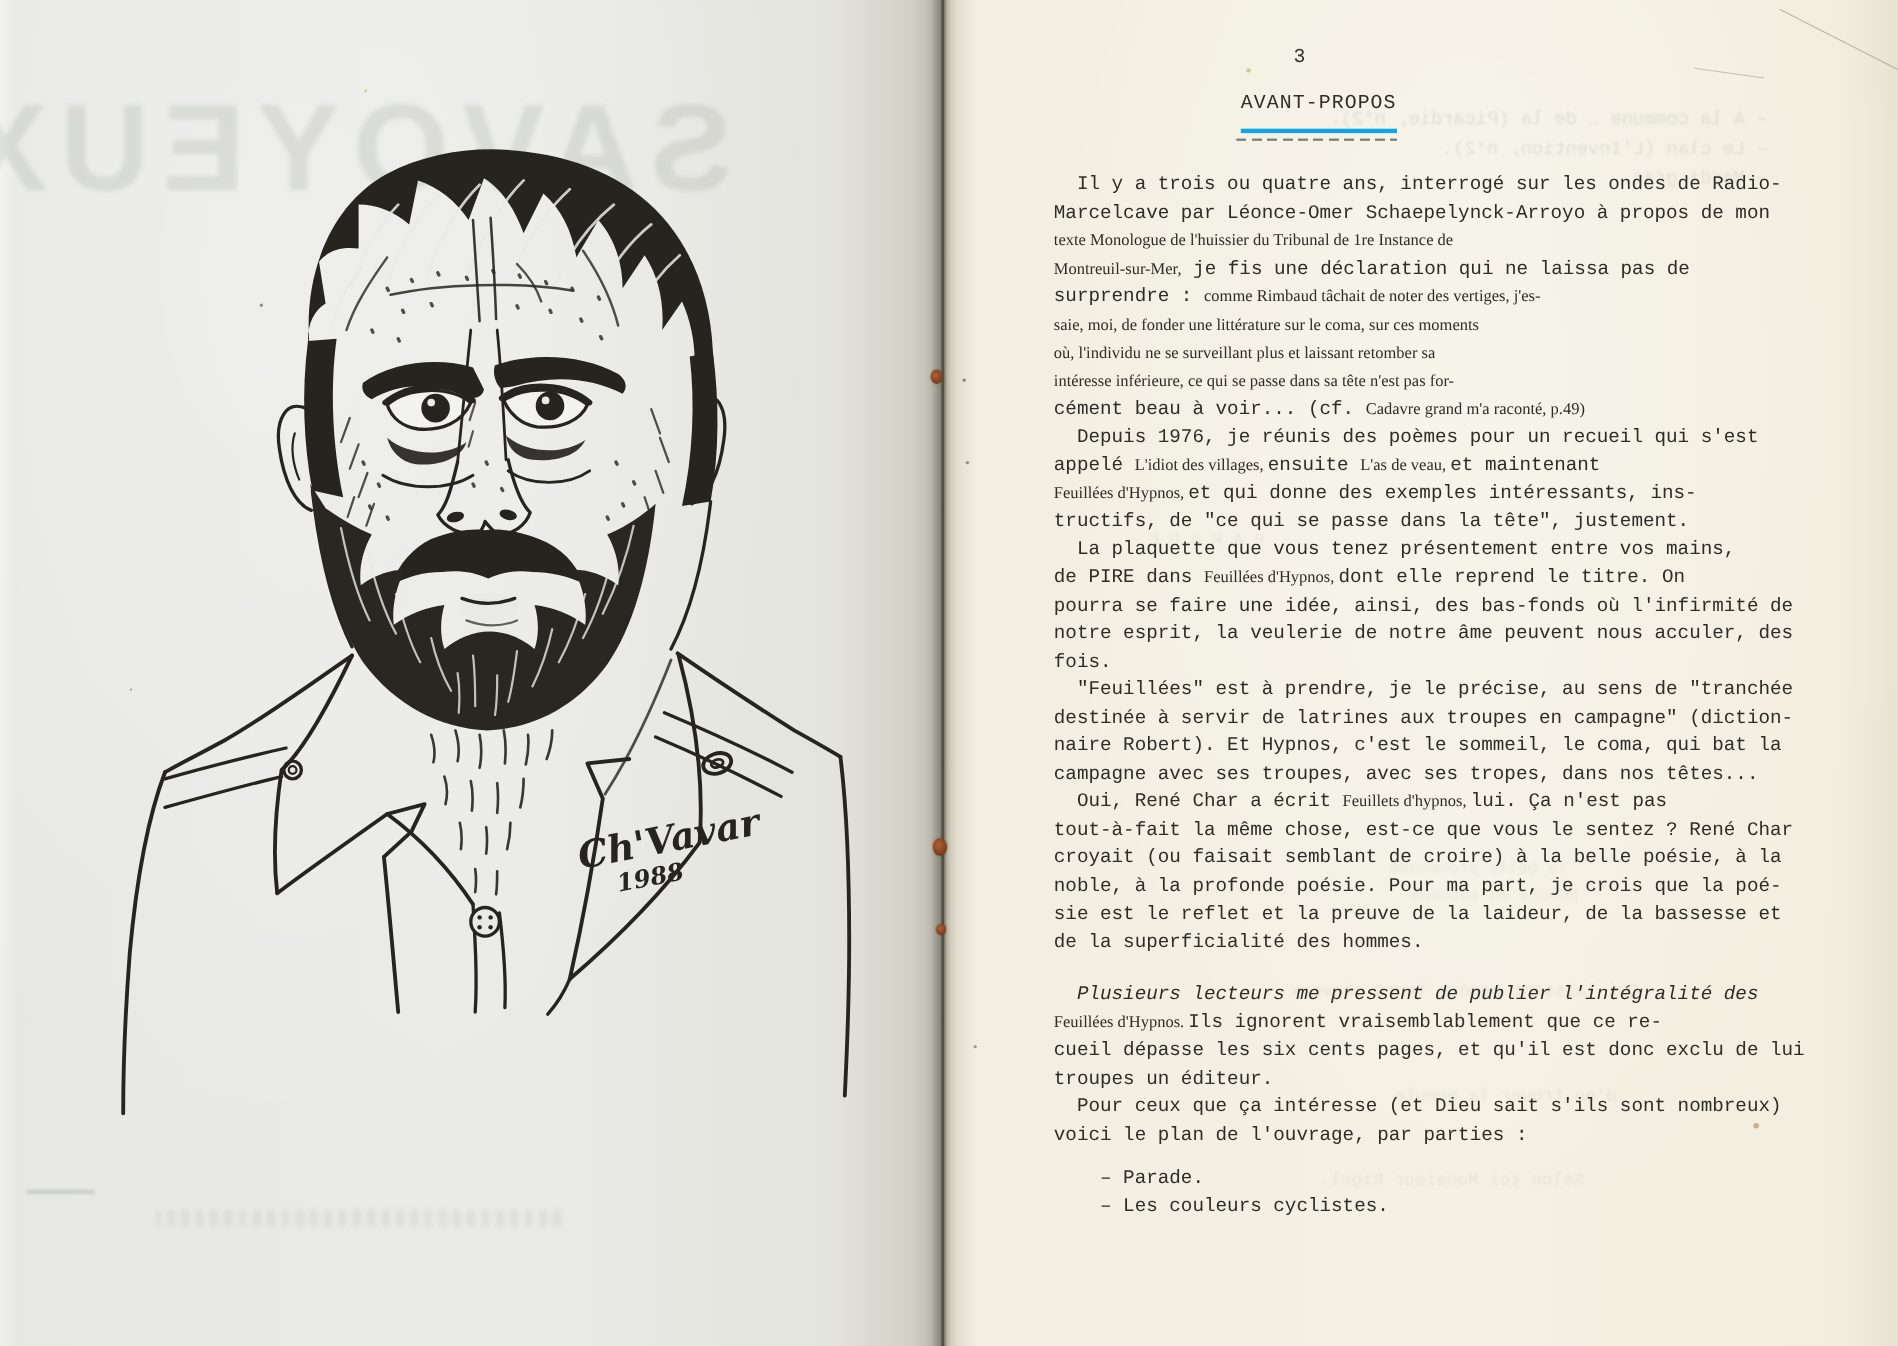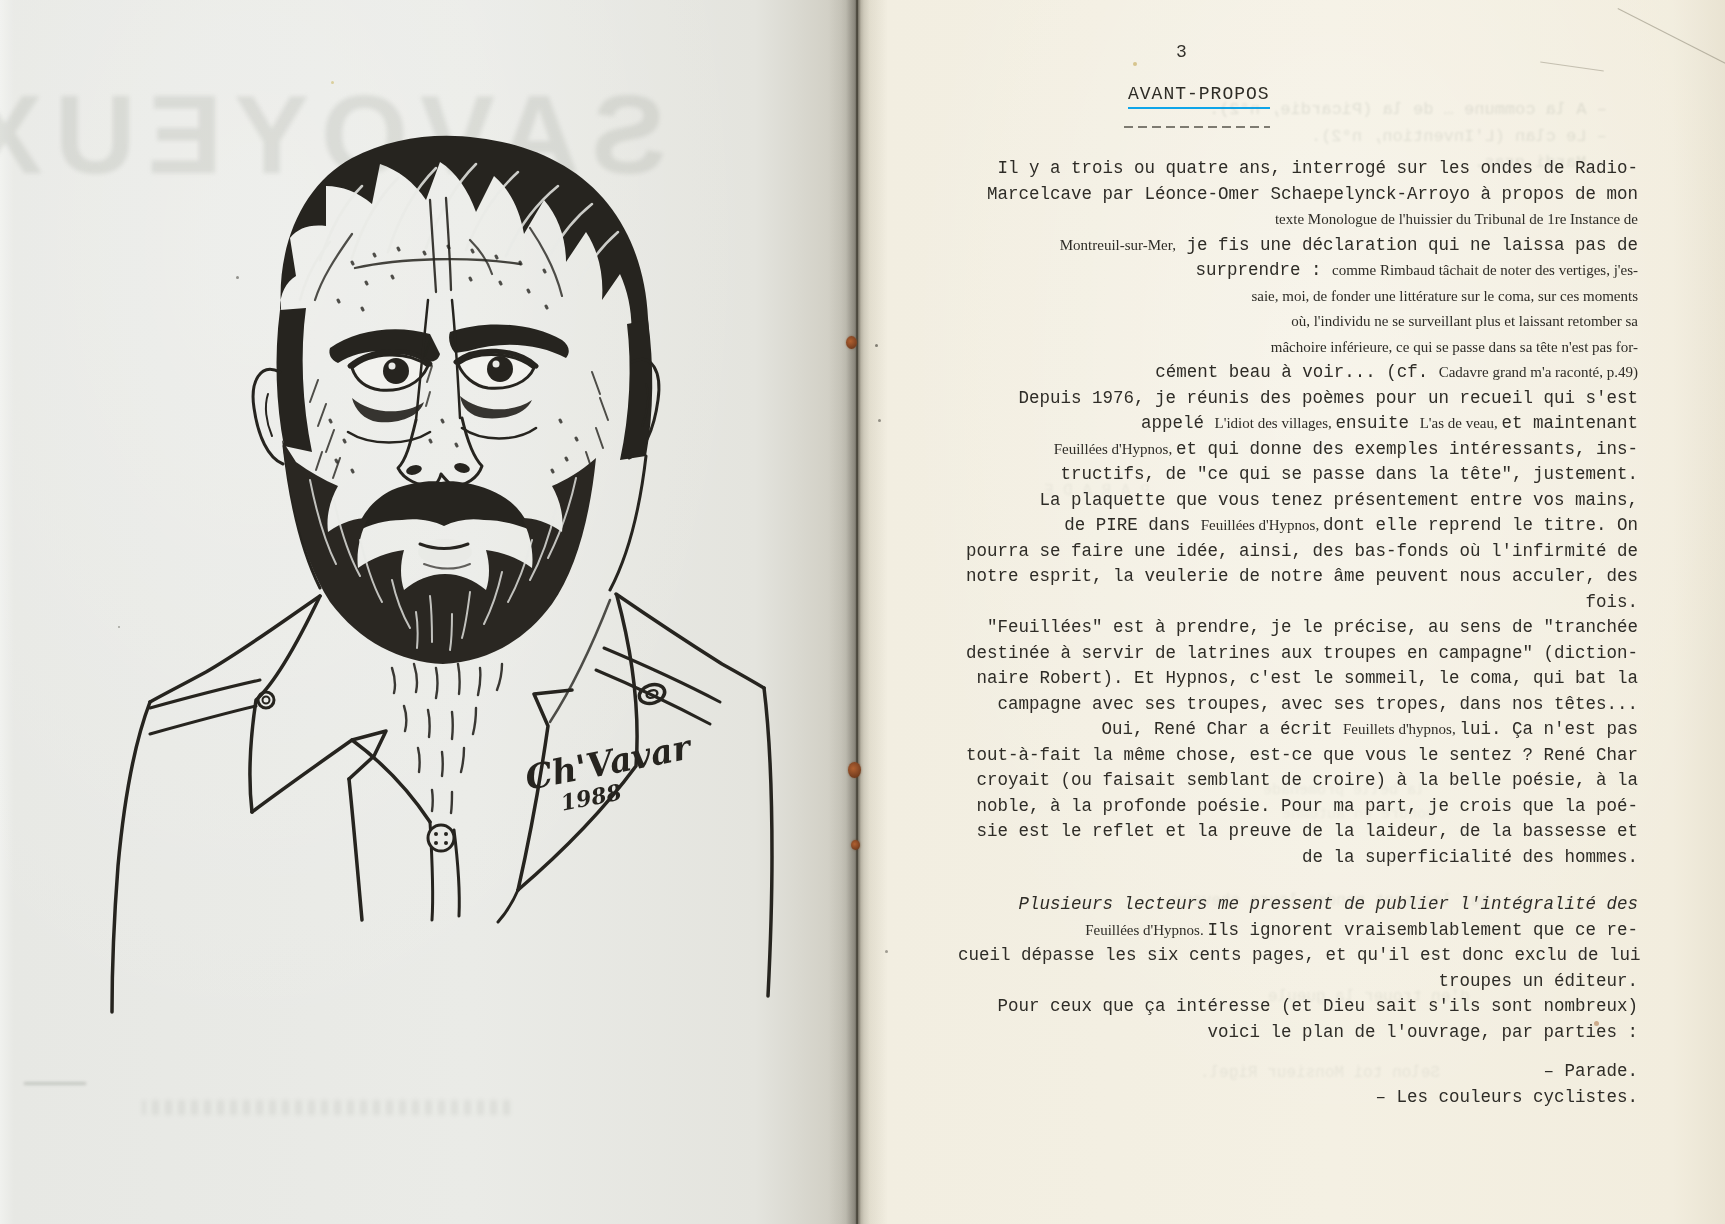--- a/index.html
+++ b/index.html
@@ -53,27 +53,27 @@
   }
   .portrait{position:absolute;left:0;top:0;}
   .portrait path,.portrait circle,.portrait ellipse{vector-effect:none;}
   .sig{font-family:"DejaVu Serif", serif;font-style:italic;font-weight:bold;font-size:34px;fill:#26241f;}
   .sig2{font-family:"DejaVu Serif", serif;font-style:italic;font-weight:bold;font-size:22px;fill:#26241f;}
   
   .pageno{position:absolute;left:1176px;top:42px;font-size:18px;color:#33312b;}
   .title{
     position:absolute;left:1128px;top:84px;margin:0;
     font-size:18px;font-weight:normal;color:#2e2c26;letter-spacing:1px;
-    border-bottom:2px solid #0ea5e9;padding-bottom:3px;white-space:pre;
+    border-bottom:4px solid #0ea5e9;padding-bottom:13px;white-space:pre;
   }
   .title-rule{
     position:absolute;left:1124px;top:126px;width:146px;height:2px;opacity:.7;
     background:repeating-linear-gradient(90deg,#4a473e 0 9px, transparent 9px 14px);
   }
-  .text-col{position:absolute;left:958px;top:156px;width:680px;color:#2e2c27;text-align:right;}
+  .text-col{position:absolute;left:958px;top:156px;width:680px;color:#2e2c27;}
   .tline{white-space:pre;height:25.5px;line-height:25.5px;}
   .fa{font-family:"Liberation Mono", monospace;font-size:17.5px;}
   .fb{font-family:Liberation Serif, serif;font-size:15px;}
   .ghost{
     position:absolute;transform:scaleX(-1);filter:blur(1.1px);
     color:#6f7a6e;font-family:"Liberation Mono", monospace;white-space:pre;
   }
 </style>
 </head>
 <body>
@@ -231,21 +231,21 @@
     <div class="ghost" style="right: 575px; top: 482px; font-size: 16px; opacity: 0.08;">P A R A D E</div>
   </div>
 <div class="text-col" id="text-col">
     <div class="tline"><span class="fa">  Il y a trois ou quatre ans, interrogé sur les ondes de Radio-</span></div>
     <div class="tline"><span class="fa">Marcelcave par Léonce-Omer Schaepelynck-Arroyo à propos de mon</span></div>
     <div class="tline"><span class="fb">texte Monologue de l'huissier du Tribunal de 1re Instance de</span></div>
     <div class="tline"><span class="fb">Montreuil-sur-Mer,</span><span class="fa"> je fis une déclaration qui ne laissa pas de</span></div>
     <div class="tline"><span class="fa">surprendre : </span><span class="fb">comme Rimbaud tâchait de noter des vertiges, j'es-</span></div>
     <div class="tline"><span class="fb">saie, moi, de fonder une littérature sur le coma, sur ces moments</span></div>
     <div class="tline"><span class="fb">où, l'individu ne se surveillant plus et laissant retomber sa</span></div>
-    <div class="tline"><span class="fb">mâchoire inférieure, ce qui se passe dans sa tête n'est pas for-</span></div>
+    <div class="tline"><span class="fb">intéresse inférieure, ce qui se passe dans sa tête n'est pas for-</span></div>
     <div class="tline"><span class="fa">cément beau à voir... (cf. </span><span class="fb">Cadavre grand m'a raconté, p.49)</span></div>
     <div class="tline"><span class="fa">  Depuis 1976, je réunis des poèmes pour un recueil qui s'est</span></div>
     <div class="tline"><span class="fa">appelé </span><span class="fb">L'idiot des villages, </span><span class="fa">ensuite </span><span class="fb">L'as de veau, </span><span class="fa">et maintenant</span></div>
     <div class="tline"><span class="fb">Feuillées d'Hypnos, </span><span class="fa">et qui donne des exemples intéressants, ins-</span></div>
     <div class="tline"><span class="fa">tructifs, de "ce qui se passe dans la tête", justement.</span></div>
     <div class="tline"><span class="fa">  La plaquette que vous tenez présentement entre vos mains,</span></div>
     <div class="tline"><span class="fa">de PIRE dans </span><span class="fb">Feuillées d'Hypnos, </span><span class="fa">dont elle reprend le titre. On</span></div>
     <div class="tline"><span class="fa">pourra se faire une idée, ainsi, des bas-fonds où l'infirmité de</span></div>
     <div class="tline"><span class="fa">notre esprit, la veulerie de notre âme peuvent nous acculer, des</span></div>
     <div class="tline"><span class="fa">fois.</span></div>

